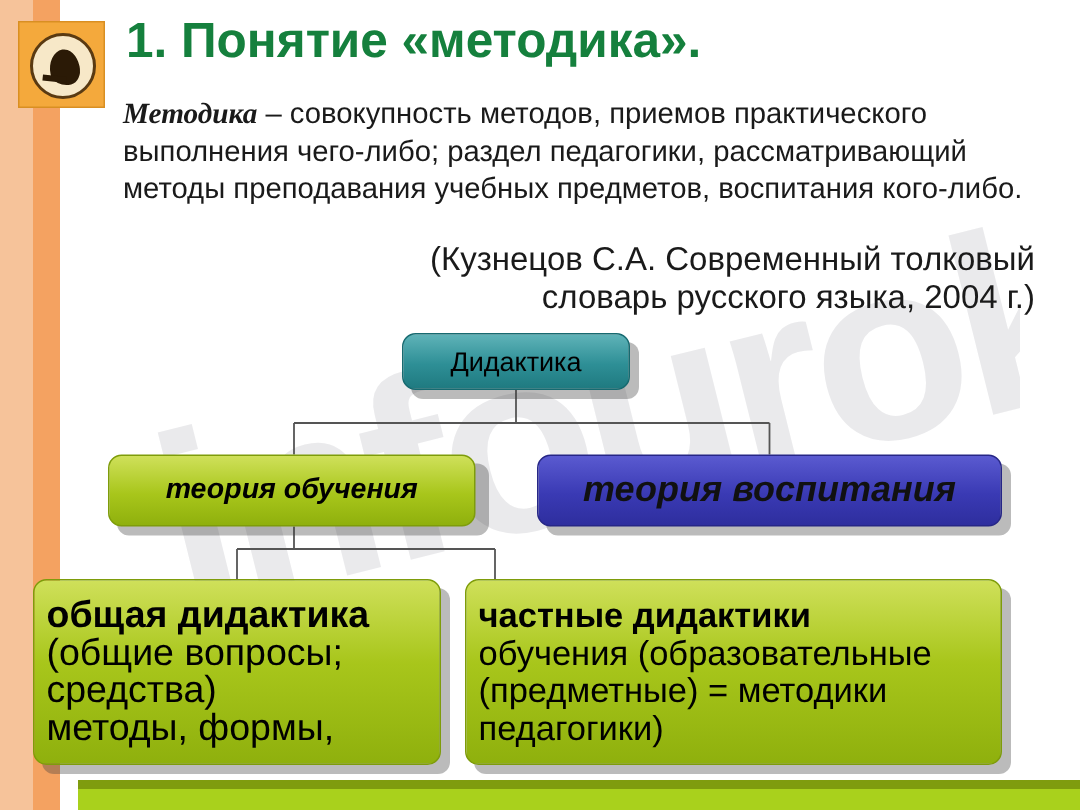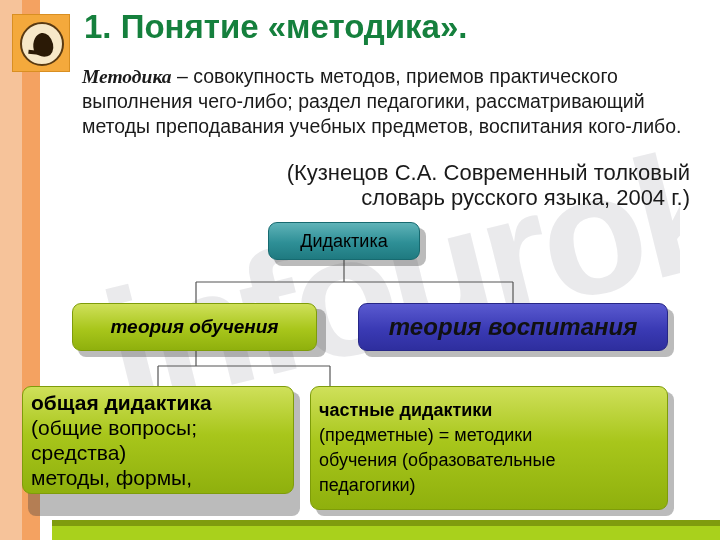--- a/index.html
+++ b/index.html
@@ -187,35 +187,35 @@
     background: linear-gradient(to bottom, #5a5ad0 0%, #3a3ab4 55%, #2e2e9e 100%);
     border: 1px solid #262686;
     border-radius: 9px;
     font-size: 24px;
     font-weight: bold;
     font-style: italic;
     color: #111111;
   }
   .box-general {
     left: 22px; top: 386px;
-    width: 272px; height: 108px;
+    width: 272px; height: 124px;
     background: linear-gradient(to bottom, #cfe05a 0%, #a8c61b 45%, #8fb00d 100%);
     border: 1px solid #7e9c0a;
     border-radius: 9px;
-    font-size: 21px;
+    font-size: 25px;
     line-height: 25px;
     padding: 6px 8px;
   }
   .box-special {
     left: 310px; top: 386px;
     width: 358px; height: 124px;
     background: linear-gradient(to bottom, #cfe05a 0%, #a8c61b 45%, #8fb00d 100%);
     border: 1px solid #7e9c0a;
     border-radius: 9px;
-    font-size: 18px;
+    font-size: 23px;
     line-height: 25px;
     padding: 6px 8px;
   }
   .box-inner {
     width: 100%;
   }
   .box-inner .b-line {
     display: block;
   }
   .b-bold { font-weight: bold; }
@@ -290,19 +290,19 @@
       <span class="b-line">(общие вопросы;</span>
       <span class="b-line">средства)</span>
       <span class="b-line">методы, формы,</span>
     </div>
   </div>
 
   <div class="shadow" style="left:316px; top:392px; width:358px; height:124px;"></div>
   <div class="box box-special">
     <div class="box-inner">
       <span class="b-line b-bold">частные дидактики</span>
+      <span class="b-line">обучения (образовательные</span>
       <span class="b-line">(предметные) = методики</span>
-      <span class="b-line">обучения (образовательные</span>
       <span class="b-line">педагогики)</span>
     </div>
   </div>
 
 </div>
 
 </body></html>

